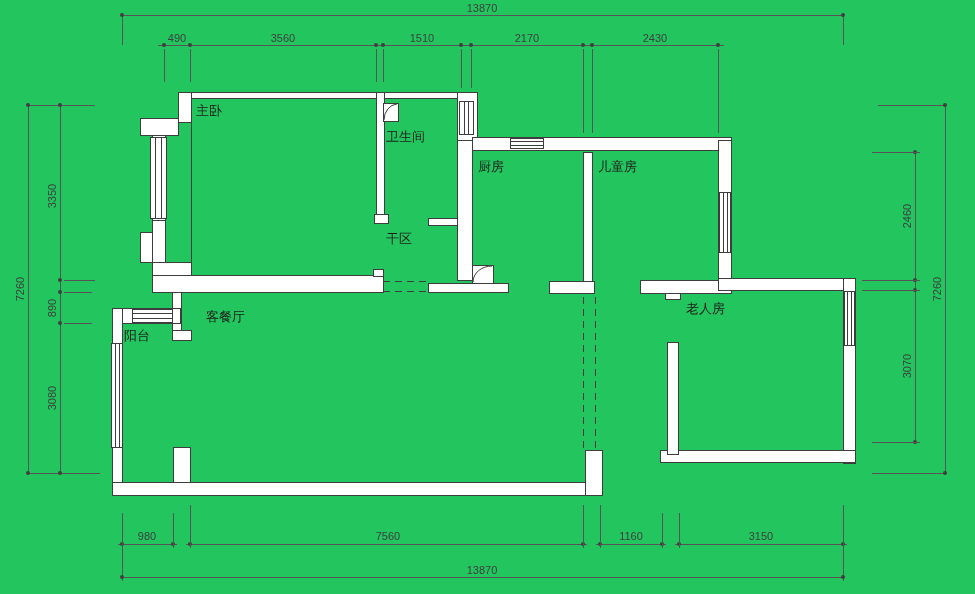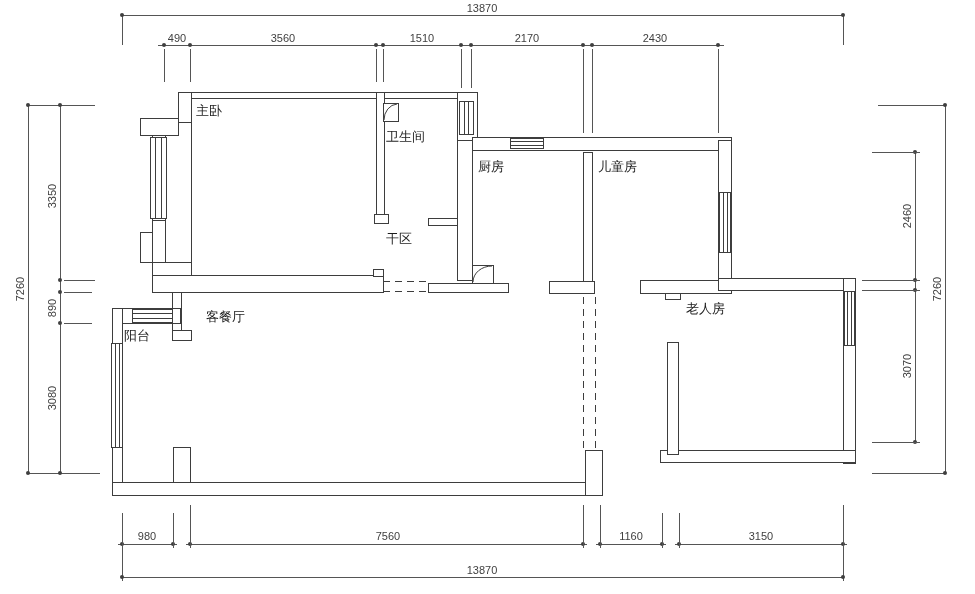--- a/index.html
+++ b/index.html
@@ -1,16 +1,16 @@
 <!DOCTYPE html>
 <html><head>
 <meta charset="utf-8">
 <style>
   html,body{margin:0;padding:0;background:#e8e8e8;}
-  .canvas{width:975px;height:594px;background:#ffffff;position:relative;margin:0 auto;
+  .canvas{width:975px;height:594px;background:#22c55e;position:relative;margin:0 auto;
           font-family:"Liberation Sans",sans-serif;overflow:hidden;}
   svg{display:block;}
   .wall{fill:#ffffff;stroke:#3d3d3d;stroke-width:1;shape-rendering:crispEdges;}
   .rline{stroke:#3d3d3d;stroke-width:1;fill:none;shape-rendering:crispEdges;}
   .arc{stroke:#3d3d3d;stroke-width:1;fill:none;}
   .winbox{fill:#ffffff;stroke:#3d3d3d;stroke-width:1;shape-rendering:crispEdges;}
   .winline{stroke:#3d3d3d;stroke-width:1;shape-rendering:crispEdges;}
   .dashline{stroke:#3d3d3d;stroke-width:1;fill:none;stroke-dasharray:7 5;shape-rendering:crispEdges;}
   .dim{stroke:#555555;stroke-width:1;fill:none;shape-rendering:crispEdges;}
   .dimtick{fill:#3f3f3f;}

